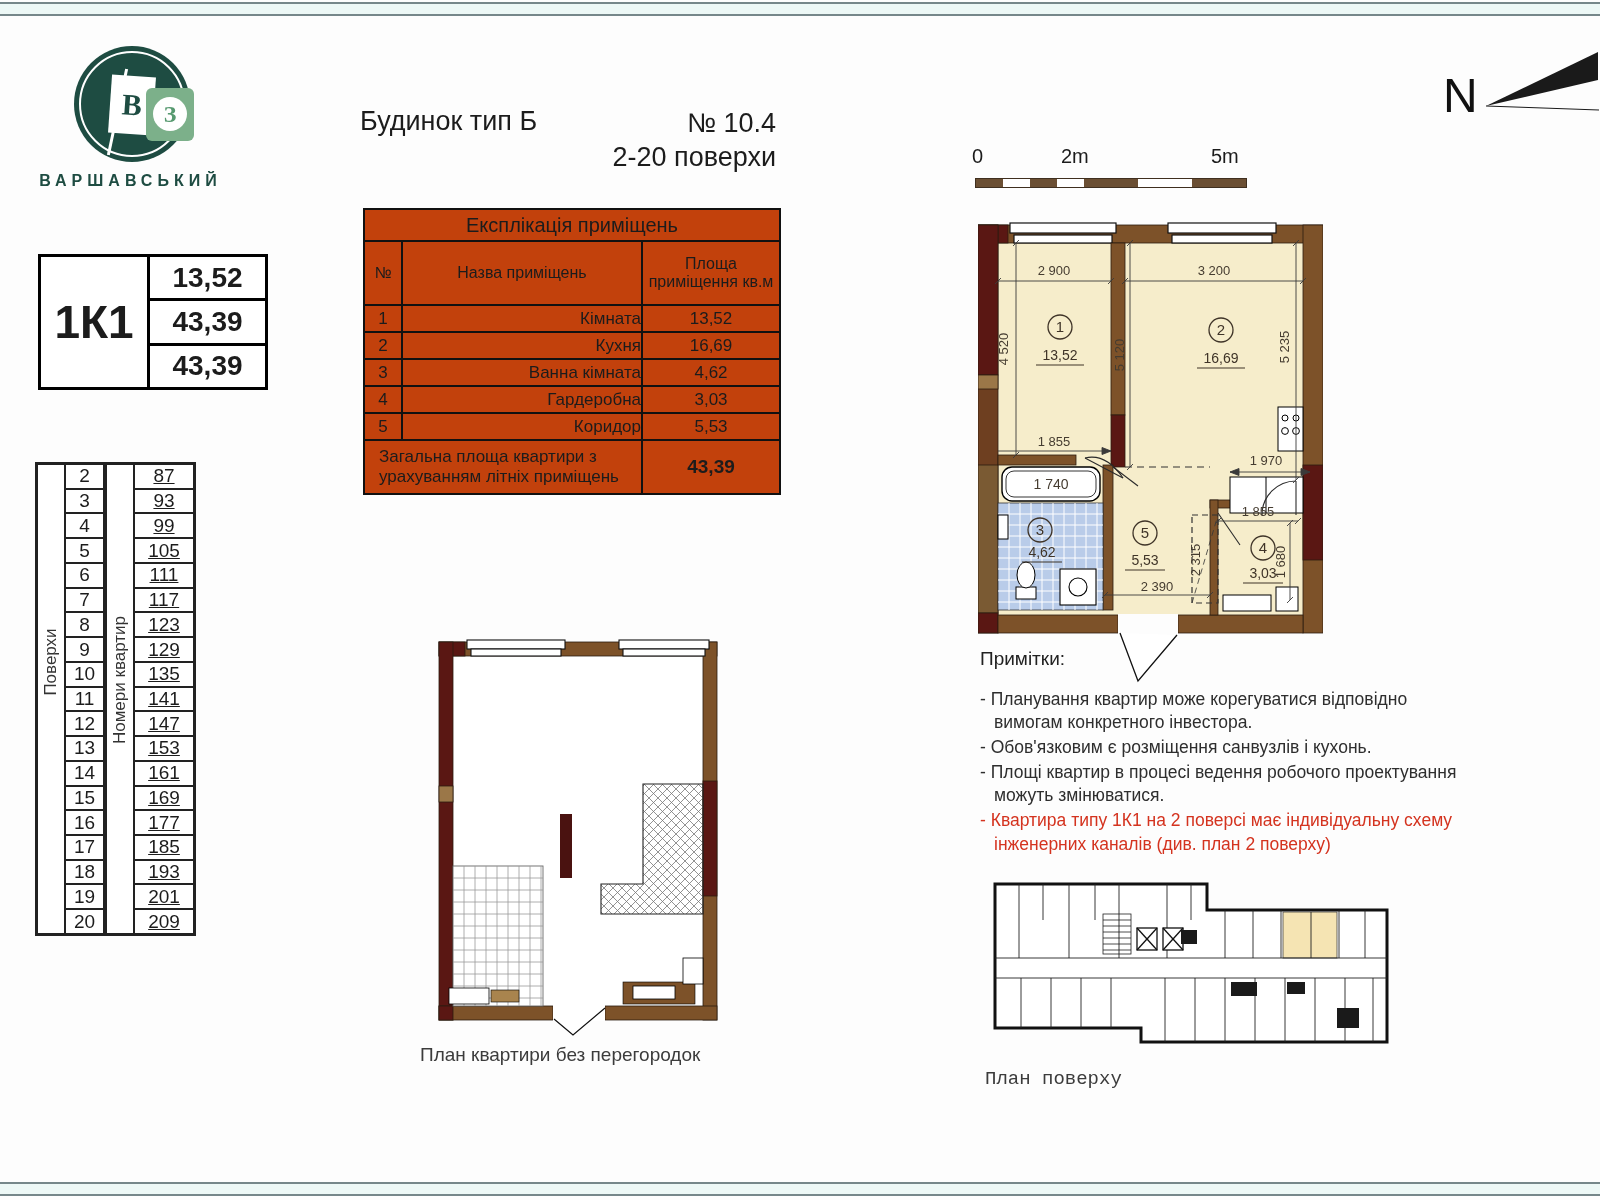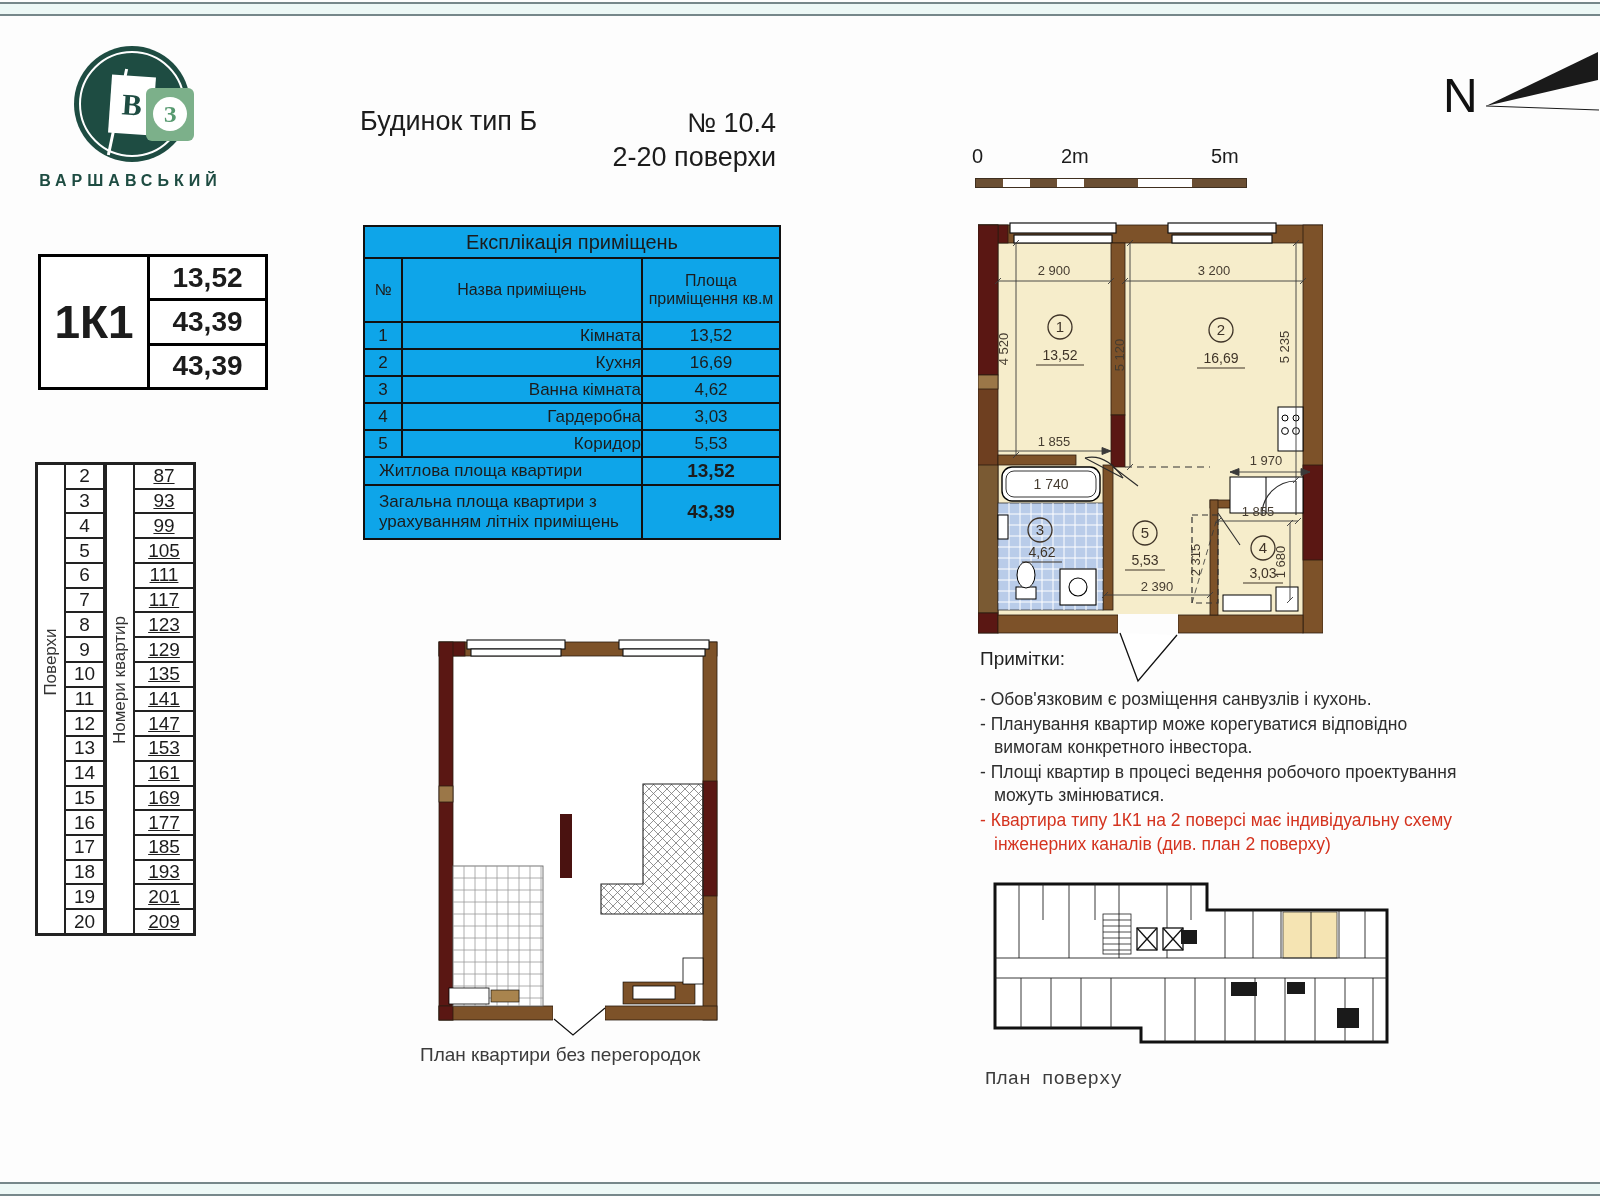--- a/index.html
+++ b/index.html
@@ -34,21 +34,21 @@
   .apt-card{position:absolute;left:38px;top:254px;width:224px;height:130px;border:3px solid #000;
             display:flex;background:#fff;}
   .apt-card .type{width:106px;border-right:3px solid #000;display:flex;align-items:center;justify-content:center;
                   font-size:46px;font-weight:bold;}
   .apt-card .vals{flex:1;display:flex;flex-direction:column;}
   .apt-card .vals div{flex:1;display:flex;align-items:center;justify-content:center;
                       font-size:28px;font-weight:bold;border-top:3px solid #000;}
   .apt-card .vals div:first-child{border-top:none;}
 
   
-  table.expl{position:absolute;left:363px;top:225px;width:416px;border-collapse:collapse;background:#0ea5e9;
+  table.expl{position:absolute;left:363px;top:208px;width:416px;border-collapse:collapse;background:#c2410c;
              table-layout:fixed;}
   table.expl td,table.expl th{border:2px solid #111;padding:0;font-size:17px;font-weight:normal;
              text-align:center;color:#1c1c1c;}
   table.expl th.ttl{font-size:20px;height:30px;}
   table.expl td.hdr{height:62px;font-size:16px;line-height:1.15;}
   table.expl tr.body td{height:25px;}
   table.expl td.name{text-align:right;padding-left:10px;}
   table.expl td.sum-name{text-align:left;padding-left:14px;height:26px;line-height:1.2;}
   table.expl td.sum-area{font-weight:bold;font-size:19px;}
 
@@ -144,24 +144,20 @@
       </tr>
       <tr class="body">
         <td>4</td>
         <td class="name">Гардеробна</td>
         <td>3,03</td>
       </tr>
       <tr class="body">
         <td>5</td>
         <td class="name">Коридор</td>
         <td>5,53</td>
-      </tr>
-      <tr>
-        <td colspan="2" class="sum-name">Житлова площа квартири</td>
-        <td class="sum-area">13,52</td>
       </tr>
       <tr>
         <td colspan="2" class="sum-name" style="height: 52px;">Загальна площа квартири з урахуванням літніх приміщень</td>
         <td class="sum-area">43,39</td>
       </tr>
     </tbody>
 </table>
 
 <div class="ftable" style="left:35px;">
   <div class="vcell">
@@ -408,22 +404,22 @@
     <circle cx="167" cy="318" r="12" fill="none" stroke="#3f3428" stroke-width="1.3"></circle>
     <text x="167" y="323" font-size="15">5</text>
     <text x="167" y="350">5,53</text>
     <line x1="147" y1="355" x2="187" y2="355" stroke="#3f3428" stroke-width="1.1"></line>
   </g>
 </svg>
 
 <div class="notes">
   <div class="title">Примітки:</div>
   <div id="notes-list">
+      <div class="note-item">- Планування квартир може корегуватися відповідно вимогам конкретного інвестора.</div>
       <div class="note-item">- Обов'язковим є розміщення санвузлів і кухонь.</div>
-      <div class="note-item">- Планування квартир може корегуватися відповідно вимогам конкретного інвестора.</div>
       <div class="note-item">- Площі квартир в процесі ведення робочого проектування можуть змінюватися.</div>
       <div class="note-item red">- Квартира типу 1К1 на 2 поверсі має індивідуальну схему інженерних каналів (див. план 2 поверху)</div>
     </div>
 </div>
 
 <svg class="abs" style="left:433px;top:636px;" width="290" height="400" viewBox="0 0 290 400">
   <rect x="6" y="6" width="278" height="378" fill="#fff"></rect>
   <g stroke="#2b1c10" stroke-width="0.8">
     <rect x="6" y="6" width="278" height="14" fill="#7d5229"></rect>
     <rect x="6" y="6" width="26" height="14" fill="#5a1713"></rect>

